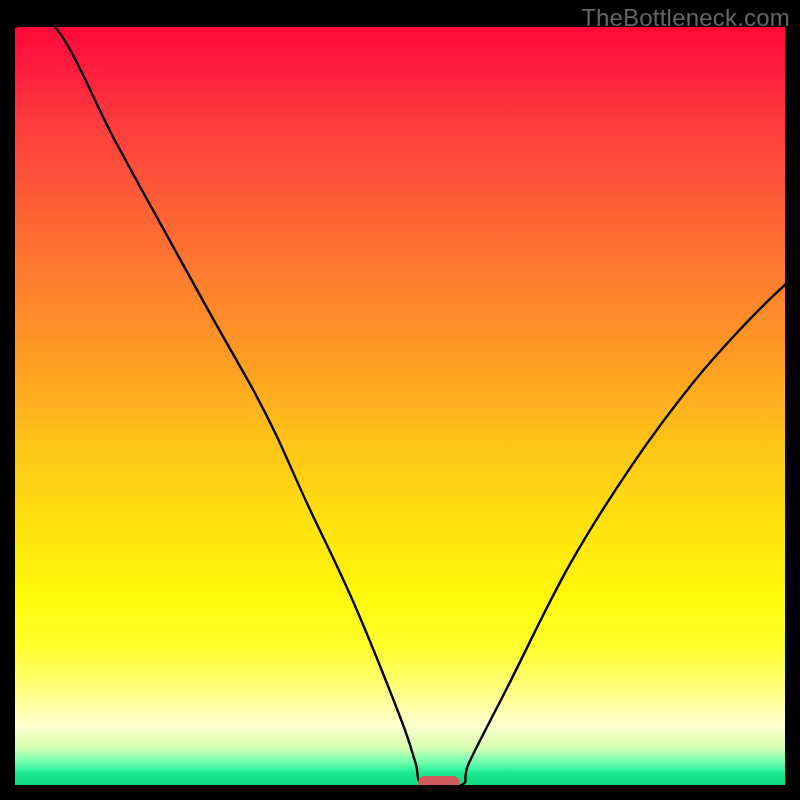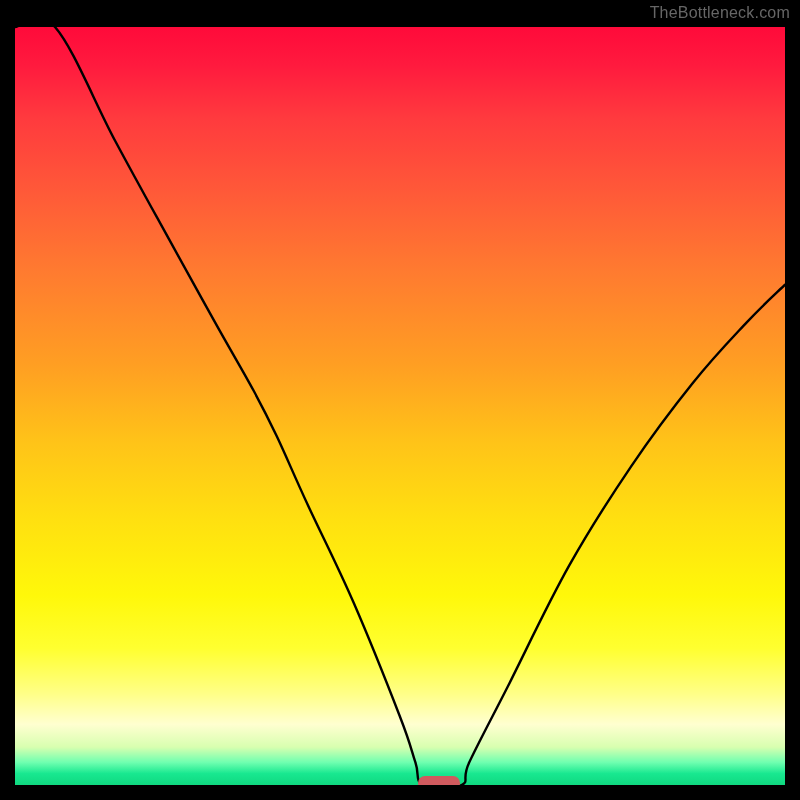--- a/index.html
+++ b/index.html
@@ -15,21 +15,21 @@
     position: relative;
     width: 800px;
     height: 800px;
     background: #000;
   }
   .watermark {
     position: absolute;
     top: 4px;
     right: 10px;
     color: #666;
-    font-size: 16px;
+    font-size: 24px;
     font-weight: 500;
     letter-spacing: 0.2px;
     z-index: 10;
   }
   .plot-area {
     position: absolute;
     left: 15px;
     top: 27px;
     width: 770px;
     height: 758px;

